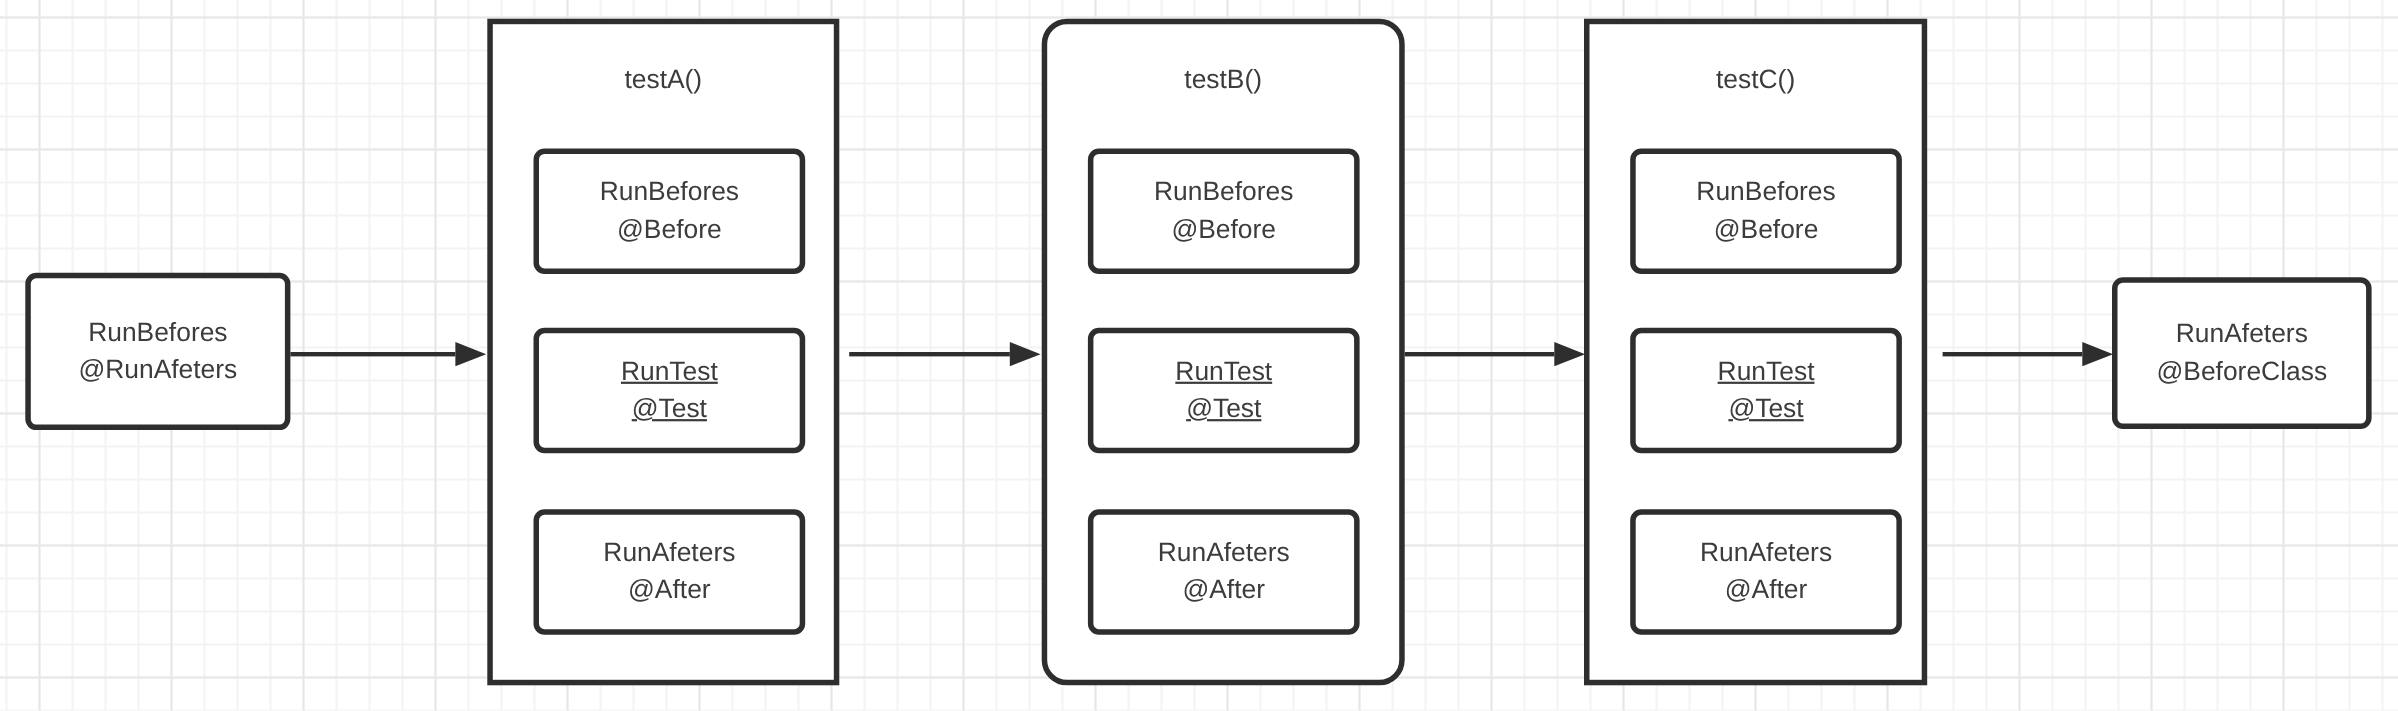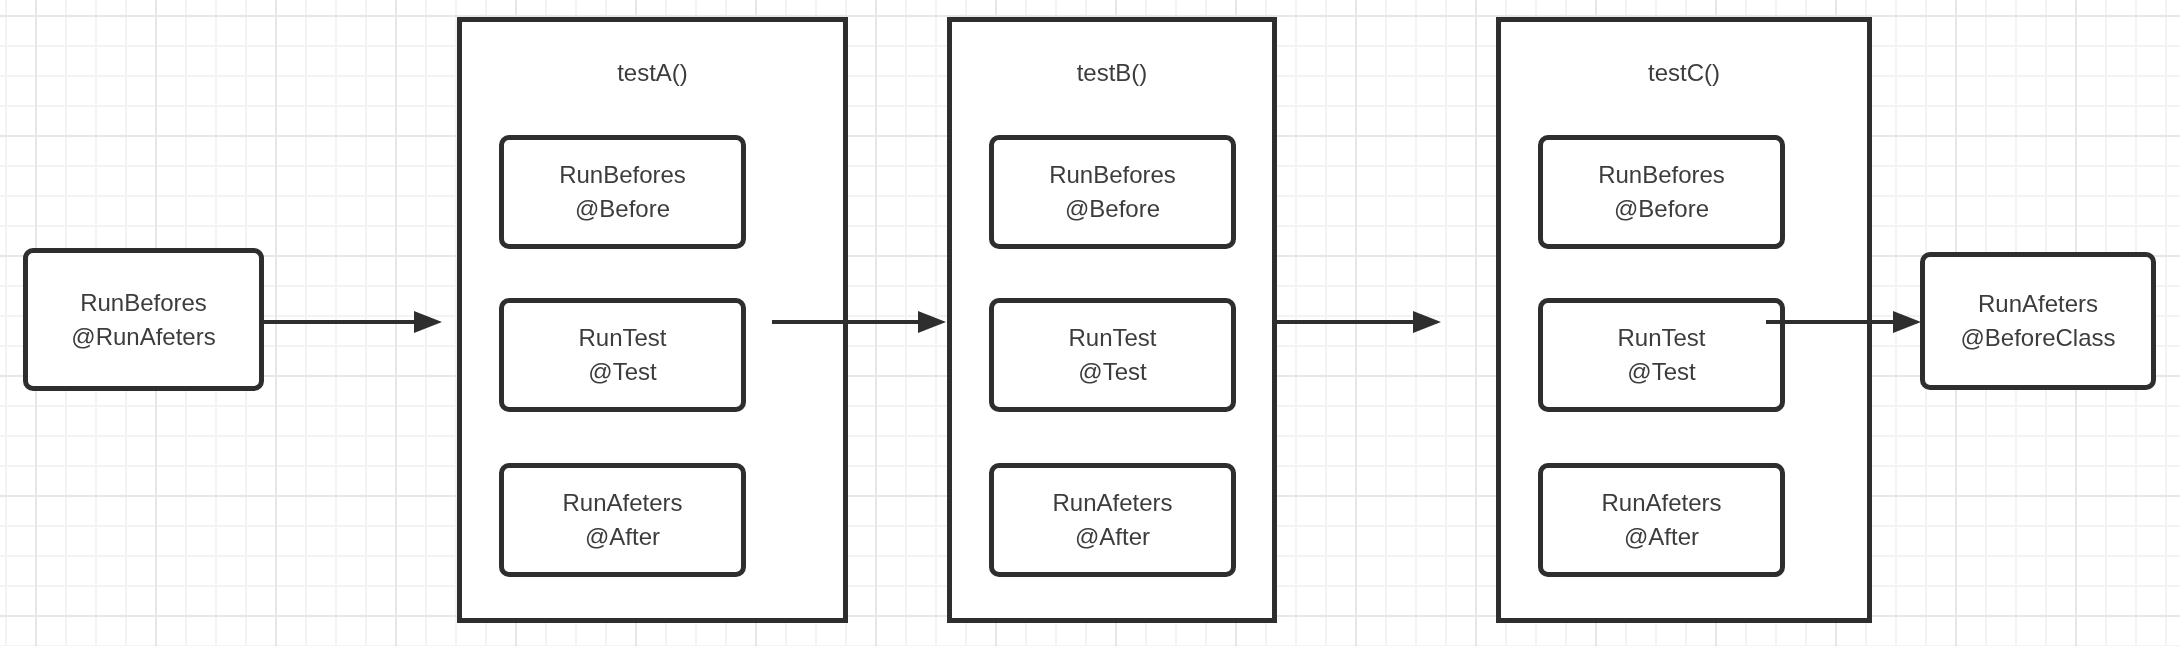--- a/index.html
+++ b/index.html
@@ -48,23 +48,23 @@
   .node-end   { left: 1920px; top: 252px; width: 236px; height: 138px; }
 
   
   .group {
     position: absolute;
     top: 17px;
     height: 606px;
     background: #ffffff;
     border: 5px solid var(--stroke);
   }
-  .group-a { left: 457px;  width: 391px; }
-  .group-b { left: 947px;  width: 330px; }
-  .group-c { left: 1496px; width: 376px; }
+  .group-a { left: 443px;  width: 320px; }
+  .group-b { left: 947px;  width: 330px; border-radius: 23px; }
+  .group-c { left: 1440px; width: 312px; }
   .group-title {
     position: absolute;
     top: 38px;
     left: 0;
     width: 100%;
     text-align: center;
     font-size: 24px;
     line-height: 26px;
     color: var(--text);
   }
@@ -81,21 +81,21 @@
     display: flex;
     flex-direction: column;
     align-items: center;
     justify-content: center;
     text-align: center;
     font-size: 24px;
     line-height: 34px;
     color: var(--text);
   }
   .step-1 { top: 113px; }
-  .step-2 { top: 276px; }
+  .step-2 { top: 276px; text-decoration: underline; }
   .step-3 { top: 441px; }
 
   
   .arrow {
     position: absolute;
     top: 311px;
     height: 22px;
     display: flex;
     align-items: center;
   }

